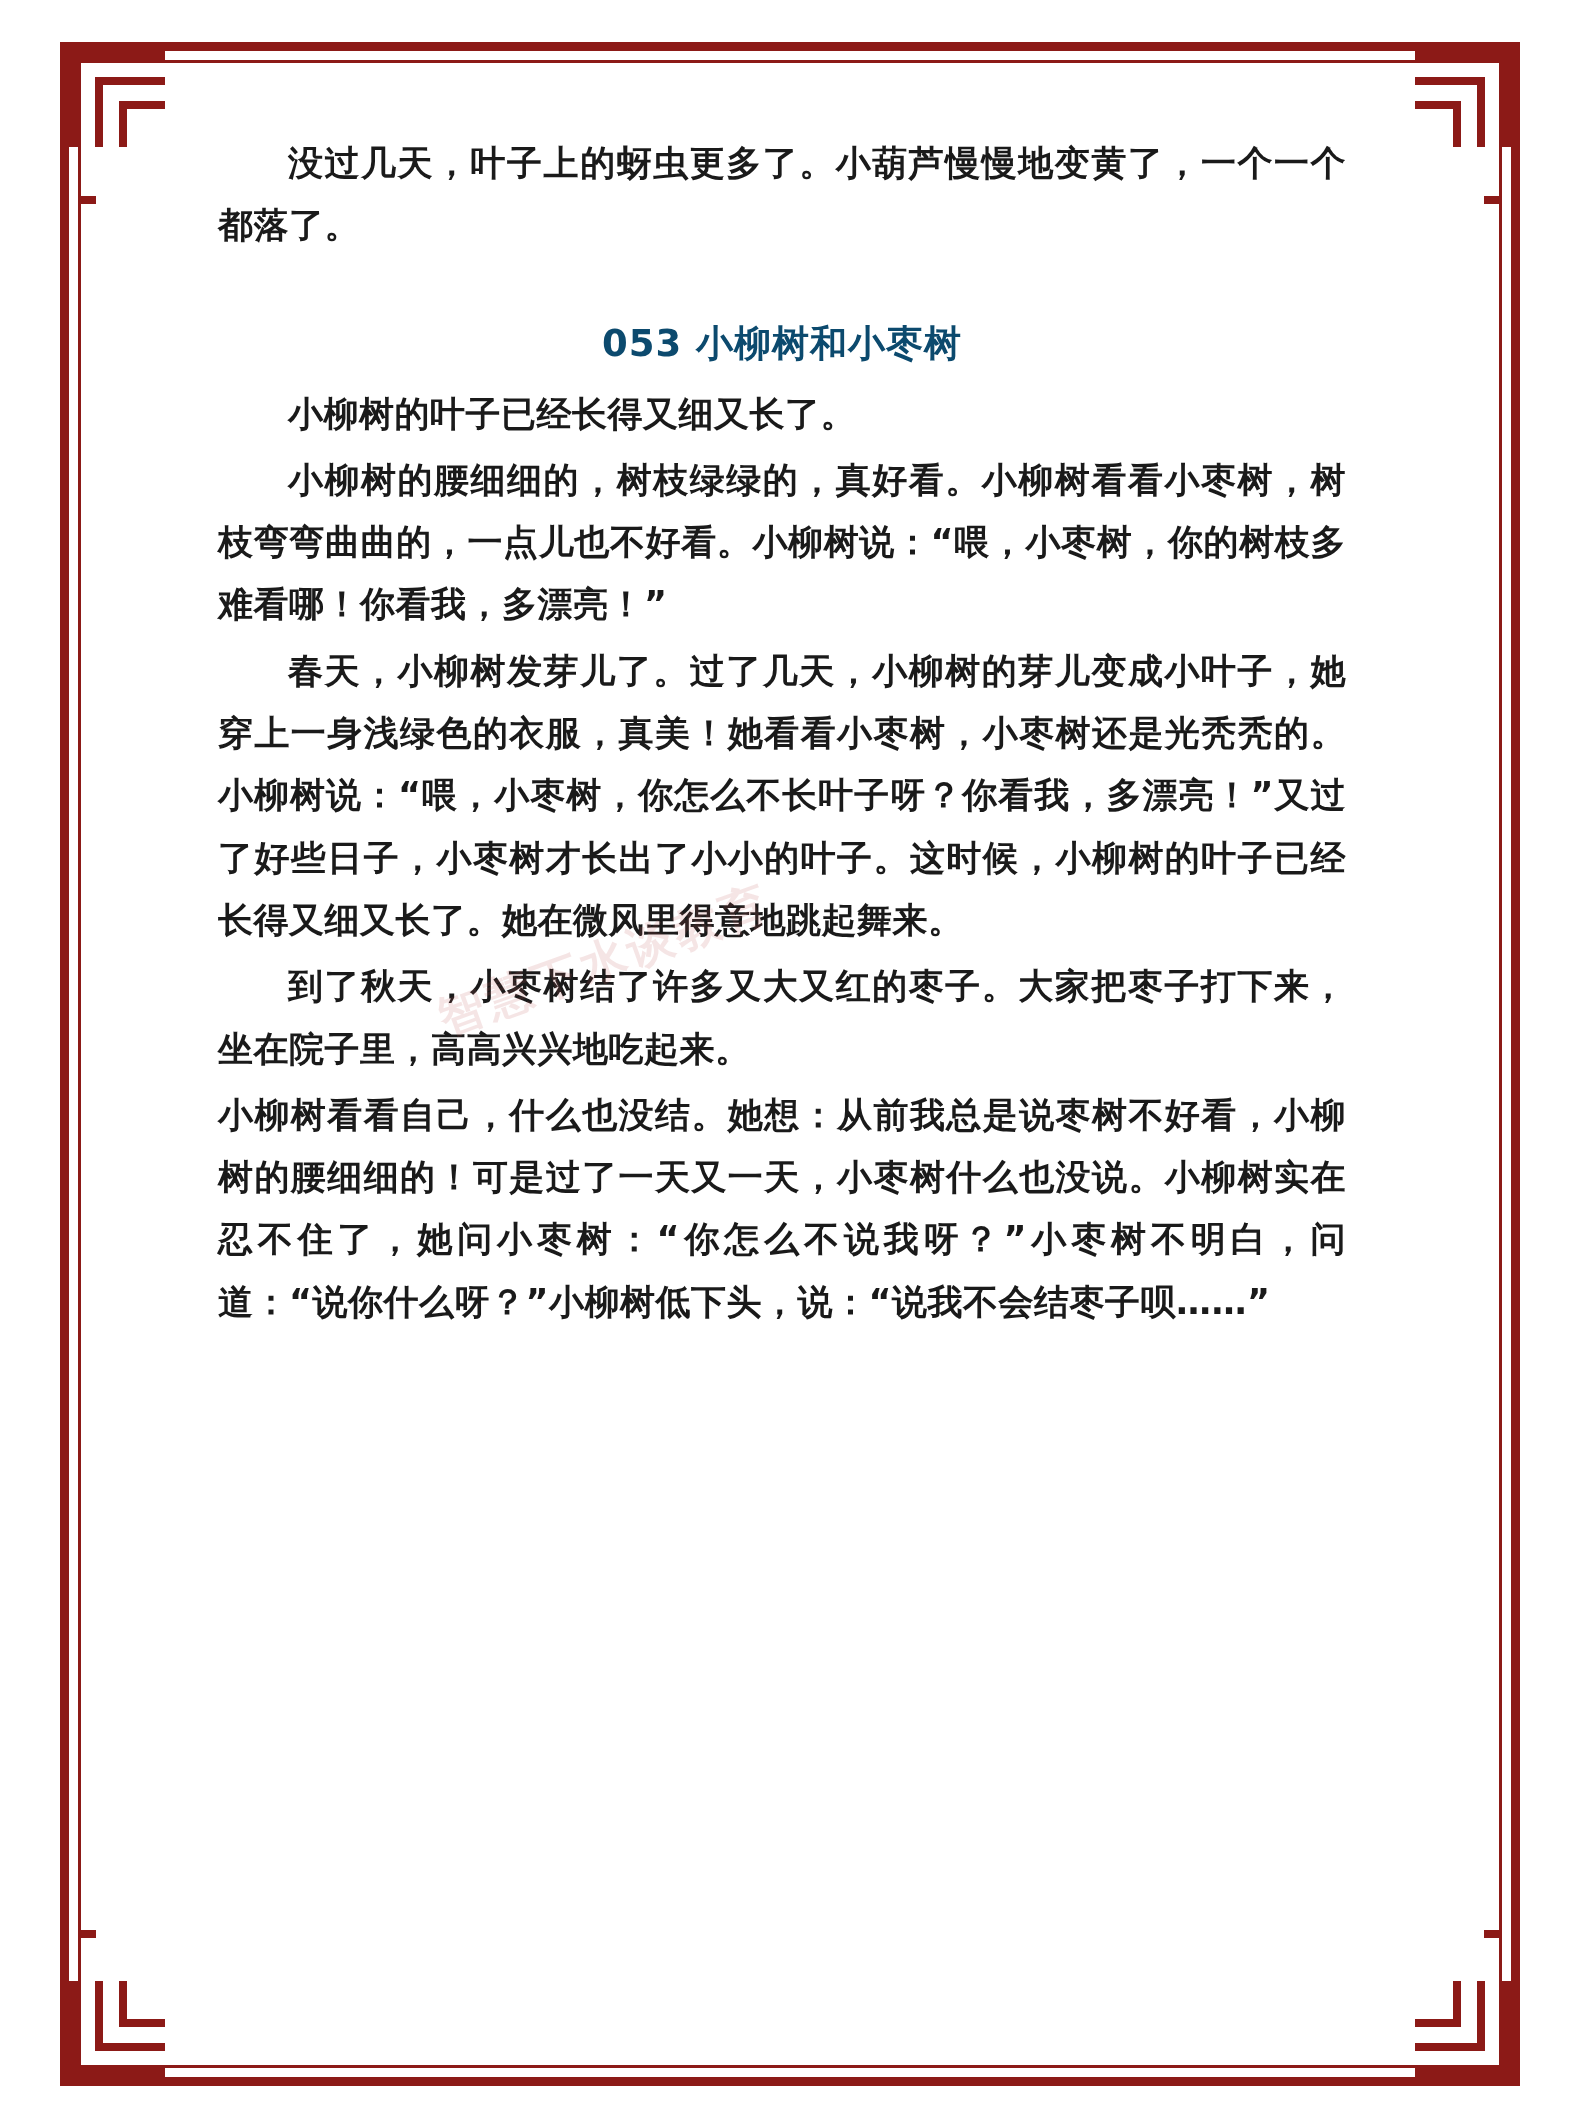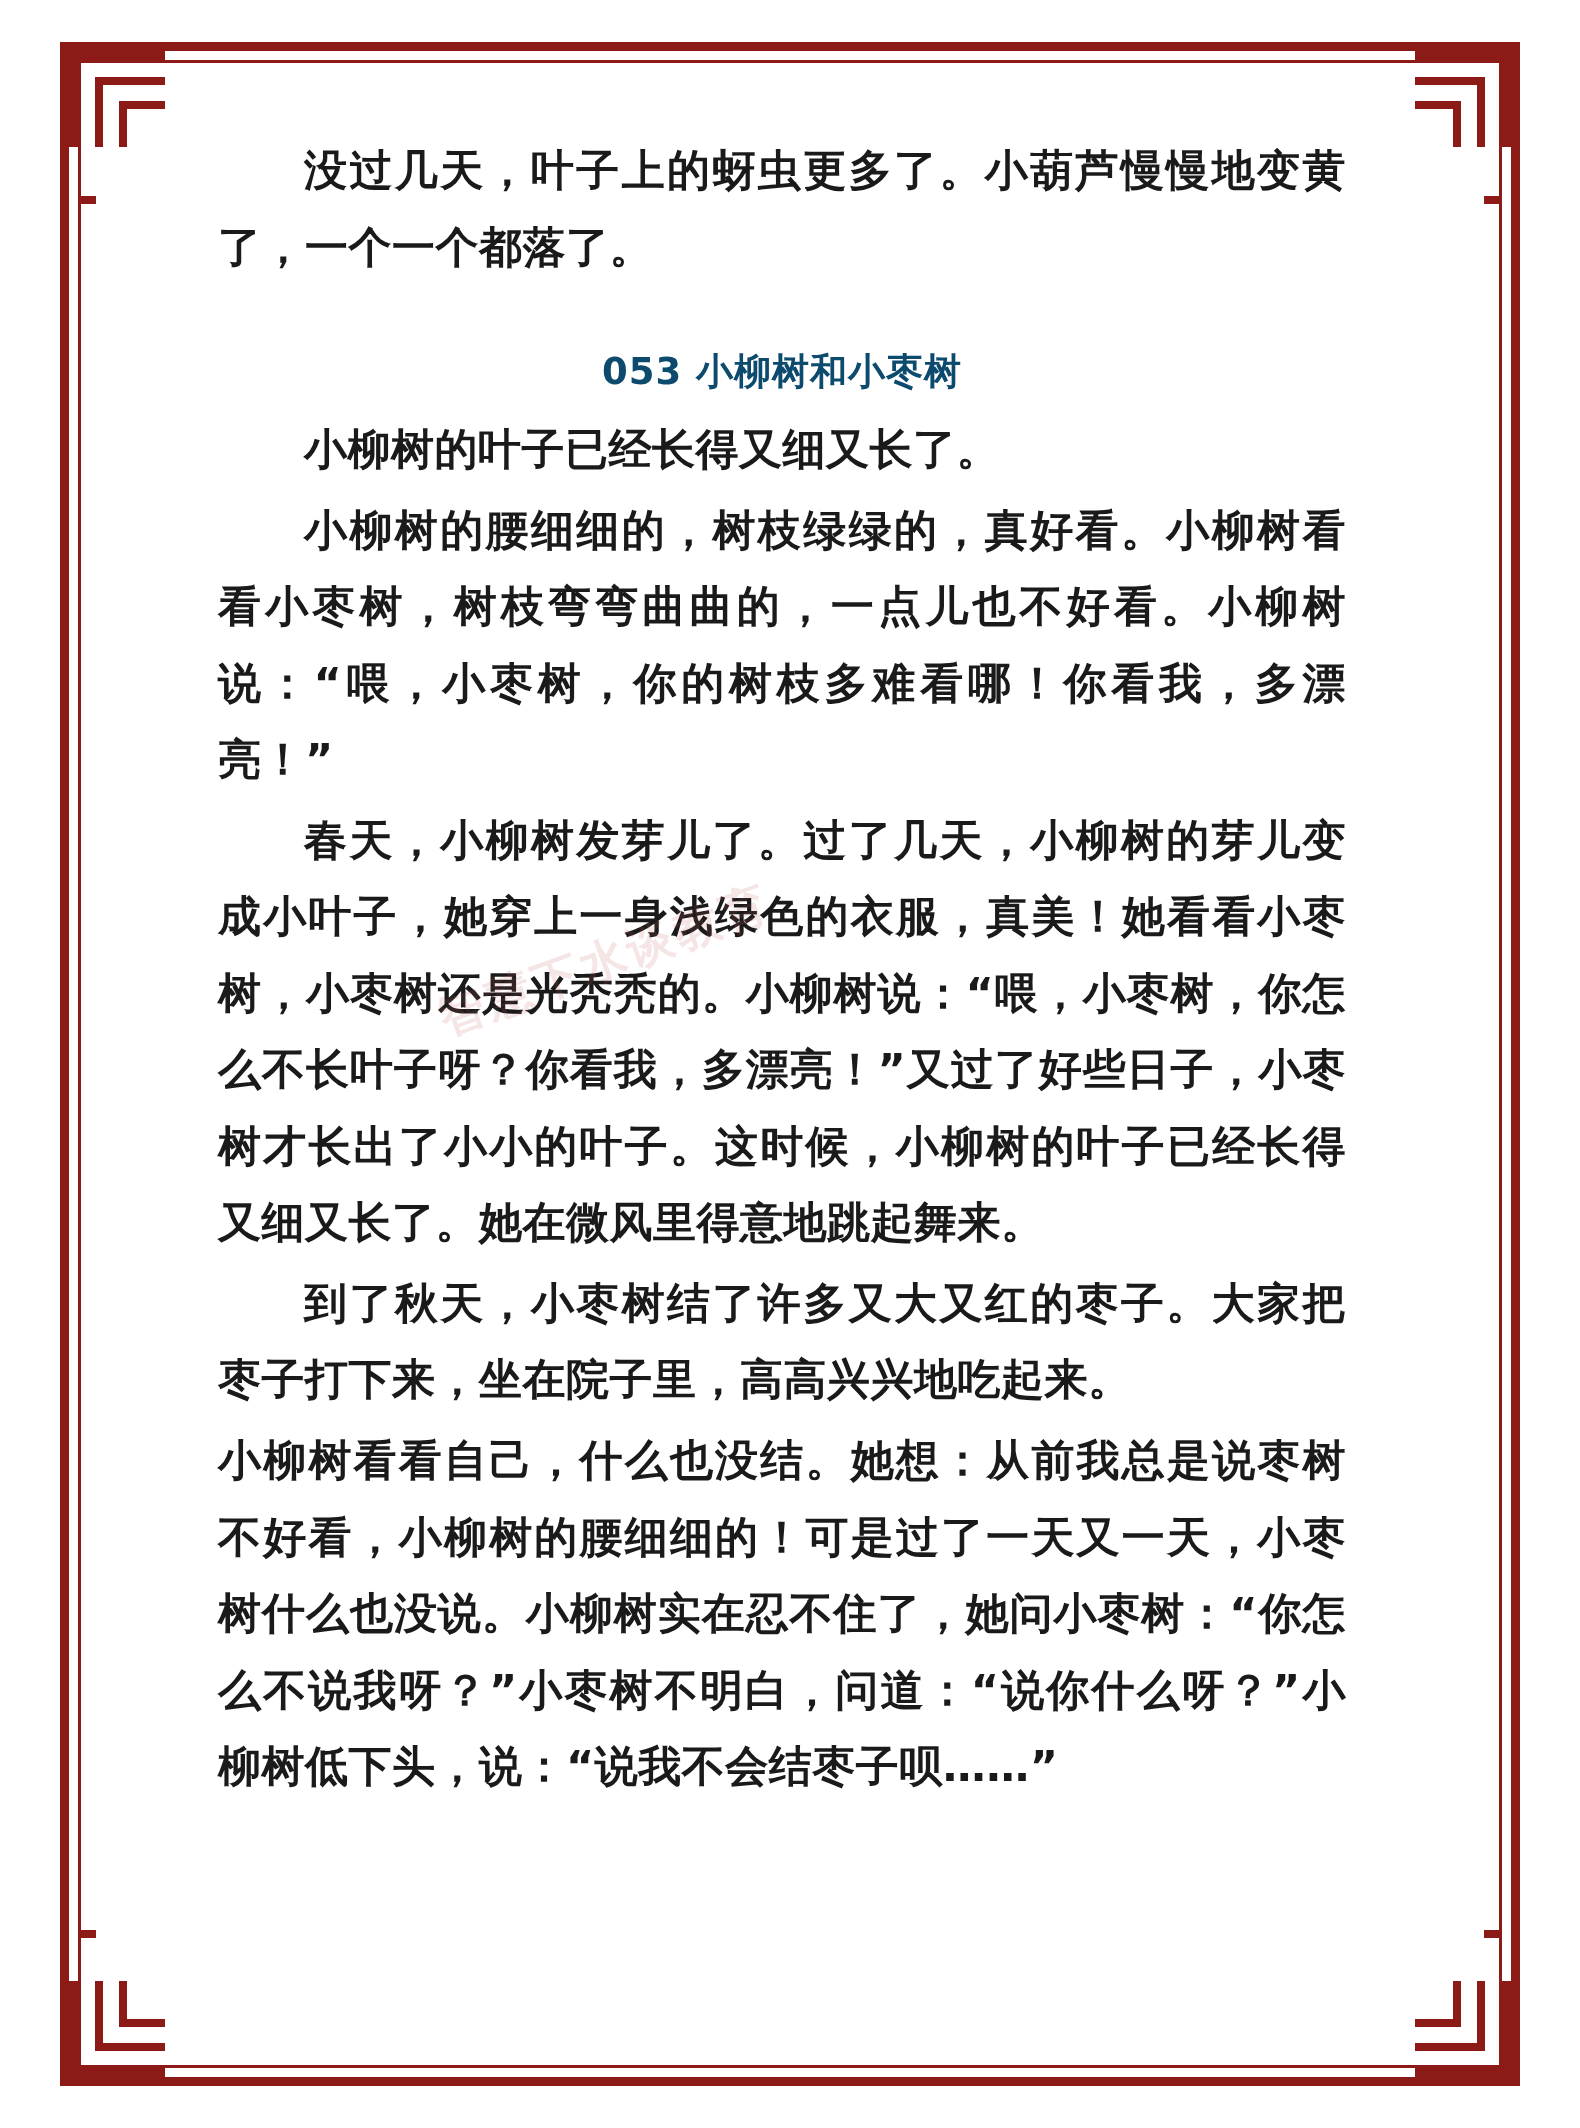--- a/index.html
+++ b/index.html
@@ -79,21 +79,21 @@
   .content {
     position: absolute;
     left: 218px;
     top: 132px;
     width: 1128px;
     height: 1820px;
   }
 
   .para {
     font-family: "DejaVu Sans", "Liberation Sans", sans-serif;
-    font-size: 43px;
+    font-size: 35px;
     font-weight: 700;
     color: #1a1a1a;
     line-height: 1.78;
     letter-spacing: 0.5px;
     margin: 0 0 4px 0;
     text-align: justify;
   }
   .para.indent { text-indent: 2em; }
   .spacer-md { height: 52px; }
 

